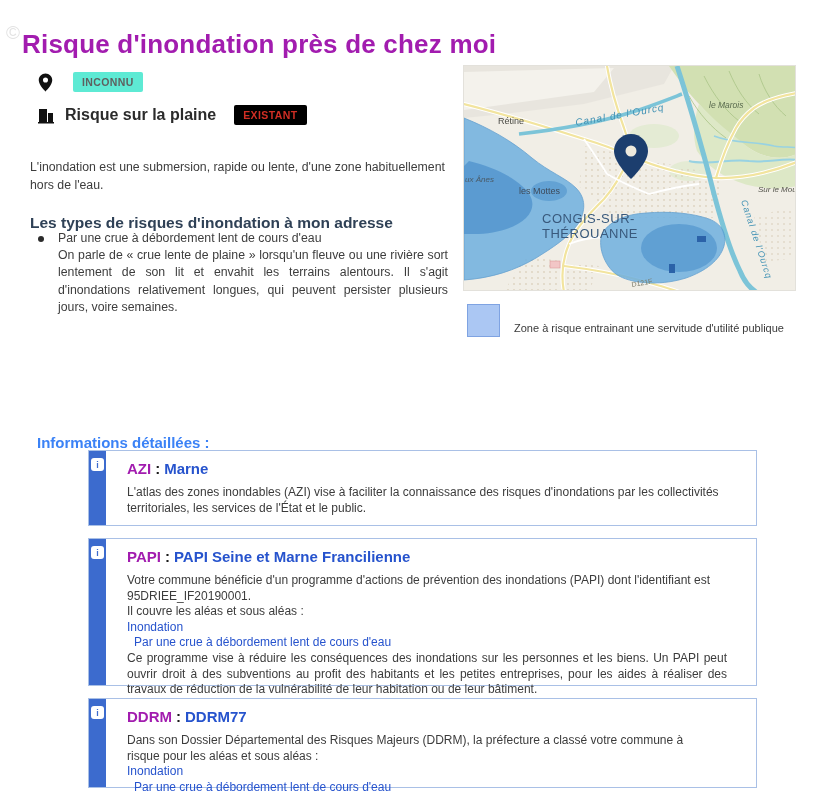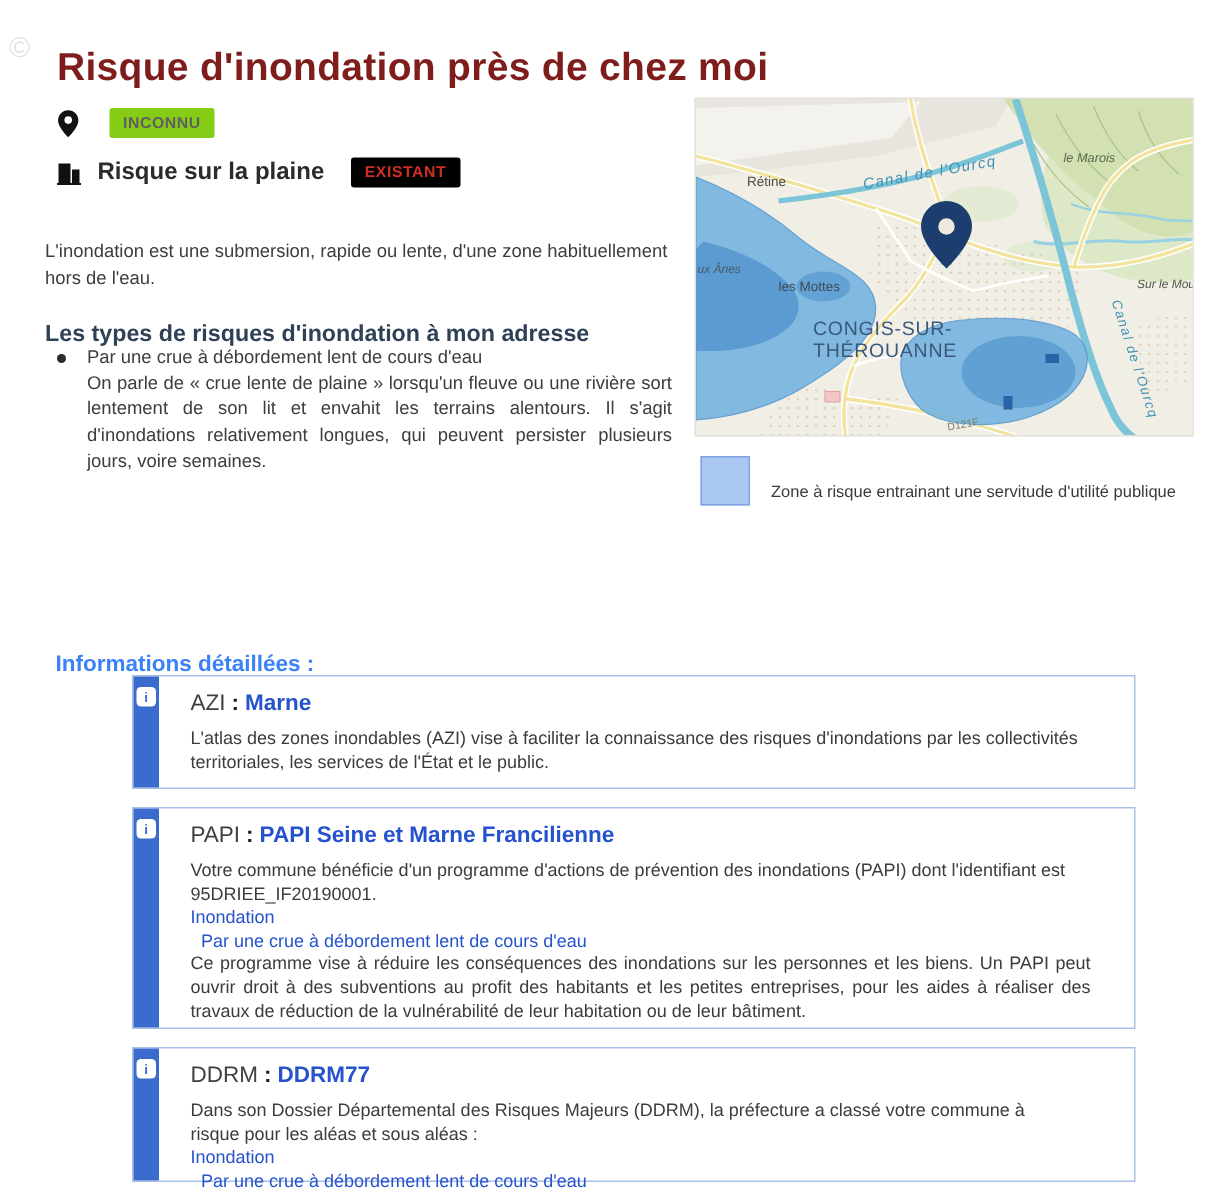--- a/index.html
+++ b/index.html
@@ -2,27 +2,27 @@
 <html><head>
 <meta charset="utf-8">
 <style>
   html,body{margin:0;padding:0;background:#fff;}
   .page{position:relative;width:819px;height:800px;background:#fff;overflow:hidden;
         font-family:"Liberation Sans","DejaVu Sans",sans-serif;color:#3d3d3d;}
   .abs{position:absolute;}
 
   .watermark{left:6px;top:22px;font-size:19px;color:#9a9a9a;opacity:.28;}
 
-  .page-title{left:38px;top:12px;font-size:26px;font-weight:700;color:#7f1d1d;letter-spacing:.2px;}
+  .page-title{left:22px;top:12px;font-size:26px;font-weight:700;color:#a21caf;letter-spacing:.2px;}
 
   .risk-row{left:36px;display:flex;align-items:center;gap:10px;}
   .risk-row .ico{width:19px;height:19px;flex:0 0 auto;display:flex;align-items:center;justify-content:center;}
   .risk-label{font-size:16px;font-weight:700;color:#2b2b2b;}
   .badge{font-size:10.5px;font-weight:700;letter-spacing:.4px;padding:4px 9px;border-radius:2px;margin-left:8px;}
-  .badge.unknown{background:#84cc16;color:#5f5f5f;}
+  .badge.unknown{background:#5eead4;color:#5f5f5f;}
   .badge.existing{background:#000000;color:#d02e24;}
 
   .intro{left:30px;top:147px;width:418px;font-size:12.3px;line-height:1.42;color:#3d3d3d;}
   .types-heading{left:30px;top:201px;font-size:15.5px;font-weight:700;color:#2f4156;}
   .bullet-item{left:30px;top:231px;width:418px;}
   .bullet-dot{position:absolute;left:8px;top:5px;width:6px;height:6px;border-radius:50%;background:#2b2b2b;}
   .bullet-title{margin-left:28px;font-size:12.3px;color:#3d3d3d;line-height:1.3;}
   .bullet-body{margin-left:28px;font-size:12.3px;color:#3d3d3d;line-height:1.42;text-align:justify;}
 
   .map{left:463px;top:65px;width:333px;height:226px;border:1px solid #e3e1db;box-sizing:border-box;overflow:hidden;background:#f1eee6;}
@@ -30,21 +30,21 @@
   .legend-label{left:514px;top:322px;font-size:11px;color:#3a3a3a;white-space:nowrap;text-align:right;}
 
   .details-heading{left:37px;top:422px;font-size:15px;font-weight:700;color:#3b82f6;}
 
   .card{left:88px;width:669px;border:1px solid #a9c0e6;background:#fff;box-sizing:border-box;}
   .card-stripe{position:absolute;left:0;top:0;bottom:0;width:17px;background:#3c6bce;}
   .info-chip{position:absolute;left:2px;top:7px;width:13px;height:13px;background:#fff;border-radius:3px;
              display:flex;align-items:center;justify-content:center;font-size:9px;font-weight:700;color:#3c6bce;}
   .card-content{position:absolute;left:38px;top:9px;right:14px;}
   .card-title{font-size:15px;line-height:1.2;}
-  .card-code{font-weight:400;color:#404040;}
+  .card-code{font-weight:700;color:#a21caf;}
   .card-sep{font-weight:700;color:#1a1a1a;padding:0 4px;}
   .card-link{font-weight:700;color:#2653cd;text-decoration:none;}
   .card-body{margin-top:7px;font-size:12px;line-height:1.3;color:#3c3c3c;}
   .card-body p{margin:0;}
   .body-link{display:block;color:#2653cd;text-decoration:none;font-size:12px;line-height:1.3;}
   .body-link.indent{padding-left:7px;}
   .just{text-align:justify;}
   .w1{width:600px;} .w2{width:585px;}
 
   .maplbl{font-family:"Liberation Sans",sans-serif;}
@@ -192,20 +192,21 @@
   <div class="abs card" style="top:538px;height:148px;">
     <div class="card-stripe">
       <div class="info-chip">i</div>
     </div>
     <div class="card-content">
       <div class="card-title">
         <span class="card-code">PAPI</span><span class="card-sep">:</span><a href="#" class="card-link">PAPI Seine et Marne Francilienne</a>
       </div>
       <div class="card-body w1">
         <p>Votre commune bénéficie d'un programme d'actions de prévention des inondations (PAPI) dont l'identifiant est 95DRIEE_IF20190001.</p>
+        <p>Il couvre les aléas et sous aléas :</p>
         <a href="#" class="body-link">Inondation</a>
         <a href="#" class="body-link indent">Par une crue à débordement lent de cours d'eau</a>
         <p class="just">Ce programme vise à réduire les conséquences des inondations sur les personnes et les biens. Un PAPI peut ouvrir droit à des subventions au profit des habitants et les petites entreprises, pour les aides à réaliser des travaux de réduction de la vulnérabilité de leur habitation ou de leur bâtiment.</p>
       </div>
     </div>
   </div>
 
   <div class="abs card" style="top:698px;height:90px;">
     <div class="card-stripe">
       <div class="info-chip">i</div>

